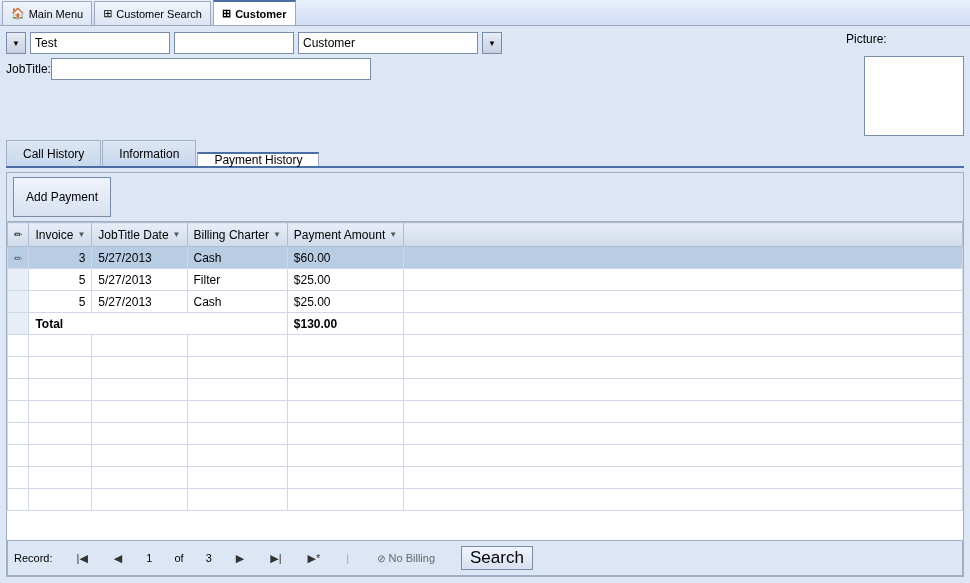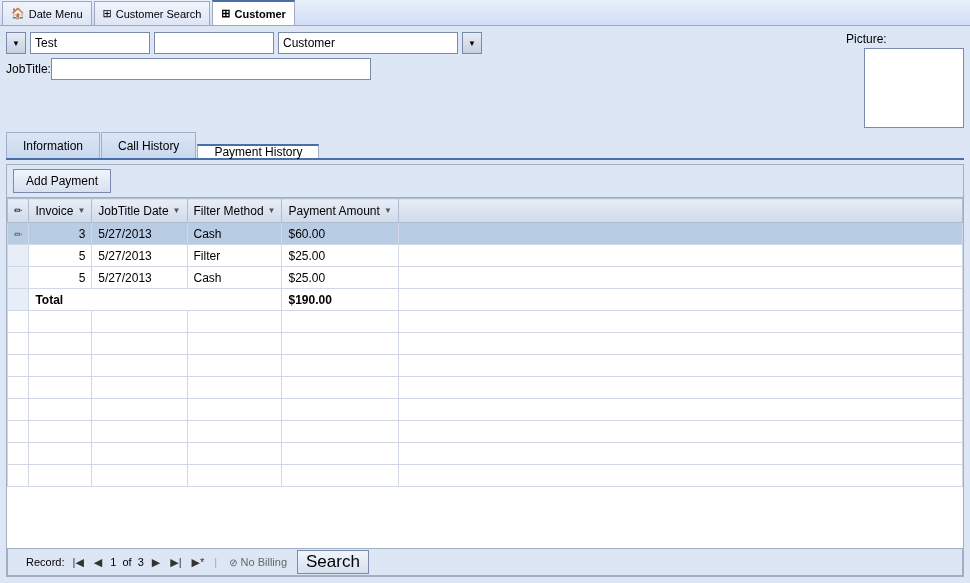--- a/index.html
+++ b/index.html
@@ -91,21 +91,21 @@
     .label {
       font-size: 12px;
       white-space: nowrap;
     }
     .picture-area {
       width: 120px;
       min-width: 120px;
       display: flex;
       flex-direction: column;
       align-items: flex-end;
-      gap: 2px;
+      gap: 10px;
     }
     .picture-box {
       width: 100px;
       height: 80px;
       background: white;
       border: 1px solid #7a8aaa;
     }
     .picture-label {
       font-size: 12px;
       align-self: flex-start;
@@ -151,21 +151,21 @@
       padding: 4px 6px;
       background: #dce6f5;
       border-bottom: 1px solid #a0afc5;
     }
     .add-payment-btn {
       padding: 2px 12px;
       background: linear-gradient(to bottom, #f0f4fc, #d8e0f0);
       border: 1px solid #7a8aaa;
       cursor: pointer;
       font-size: 12px;
-      height: 24px;
+      height: 40px;
     }
 
     .data-table {
       width: 100%;
       border-collapse: collapse;
       font-size: 12px;
     }
     .data-table th {
       background: linear-gradient(to bottom, #e8eef8, #d0daea);
       border: 1px solid #b0bcd0;
@@ -210,25 +210,25 @@
 
     
     .empty-row td {
       background: white;
     }
 
     
     .status-bar {
       background: #dce6f5;
       border: 1px solid #a0afc5;
-      padding: 2px 18px;
-      display: flex;
-      align-items: center;
-      gap: 6px;
-      height: 28px;
+      padding: 2px 6px;
+      display: flex;
+      align-items: center;
+      gap: 22px;
+      height: 36px;
       font-size: 11px;
     }
     .nav-btn {
       background: transparent;
       border: none;
       cursor: pointer;
       font-size: 11px;
       padding: 0 2px;
       color: #333;
     }
@@ -259,60 +259,60 @@
       align-items: center;
       gap: 0;
     }
   </style>
 </head>
 <body>
 
 <div class="title-bar">
   <div class="tab">
     <span style="font-size:11px;">🏠</span>
-    <span>Date Menu</span>
+    <span>Main Menu</span>
   </div>
   <div class="tab">
     <span style="font-size:11px;">⊞</span>
     <span>Customer Search</span>
   </div>
   <div class="tab active">
     <span style="font-size:11px;">⊞</span>
     <span>Customer</span>
   </div>
 </div>
 
 <div class="main-content">
 
   <div class="form-top">
     <div class="form-fields">
       <div class="form-row">
         <div class="dropdown-btn">▼</div>
-        <input class="form-input" style="width: 120px;" value="Test">
+        <input class="form-input" style="width: 140px;" value="Test">
         <input class="form-input" style="width: 120px;" value="">
         <input class="form-input" style="width: 180px;" value="Customer">
         <div class="dropdown-btn">▼</div>
       </div>
       <div class="form-row jobtitle-row">
         <span class="label">JobTitle:</span>
         <input class="form-input" style="width: 320px;" value="">
       </div>
     </div>
     <div class="picture-area">
       <span class="picture-label">Picture:</span>
       <div class="picture-box"></div>
     </div>
   </div>
 
   <div class="inner-tab-bar">
     <div class="inner-tab">
+      <span>Call History</span>
+    </div>
+    <div class="inner-tab">
       <span>Information</span>
-    </div>
-    <div class="inner-tab">
-      <span>Call History</span>
     </div>
     <div class="inner-tab active">
       <span>Payment History</span>
     </div>
   </div>
 
   <div class="table-container">
     <div class="add-payment-bar">
       <button class="add-payment-btn">Add Payment</button>
     </div>
@@ -332,21 +332,21 @@
               </div>
             </th>
             <th>
               <div class="col-header">
                 <span>JobTitle Date</span>
                 <span class="sort-icon">▼</span>
               </div>
             </th>
             <th>
               <div class="col-header">
-                <span>Filter Method</span>
+                <span>Billing Charter</span>
                 <span class="sort-icon">▼</span>
               </div>
             </th>
             <th>
               <div class="col-header">
                 <span>Payment Amount</span>
                 <span class="sort-icon">▼</span>
               </div>
             </th>
             <th style="width:100%;"></th>
@@ -377,21 +377,21 @@
             <td style="text-align:right;">5</td>
             <td>5/27/2013</td>
             <td>Cash</td>
             <td class="right-align">$25.00</td>
             <td></td>
           </tr>
 
           <tr>
             <td class="row-indicator"></td>
             <td colspan="3" class="right-align bold">Total</td>
-            <td class="right-align bold">$190.00</td>
+            <td class="right-align bold">$130.00</td>
             <td></td>
           </tr>
 
           <tr class="empty-row">
             <td class="row-indicator"></td>
               <td></td>
               <td></td>
               <td></td>
               <td></td>
               <td></td>

